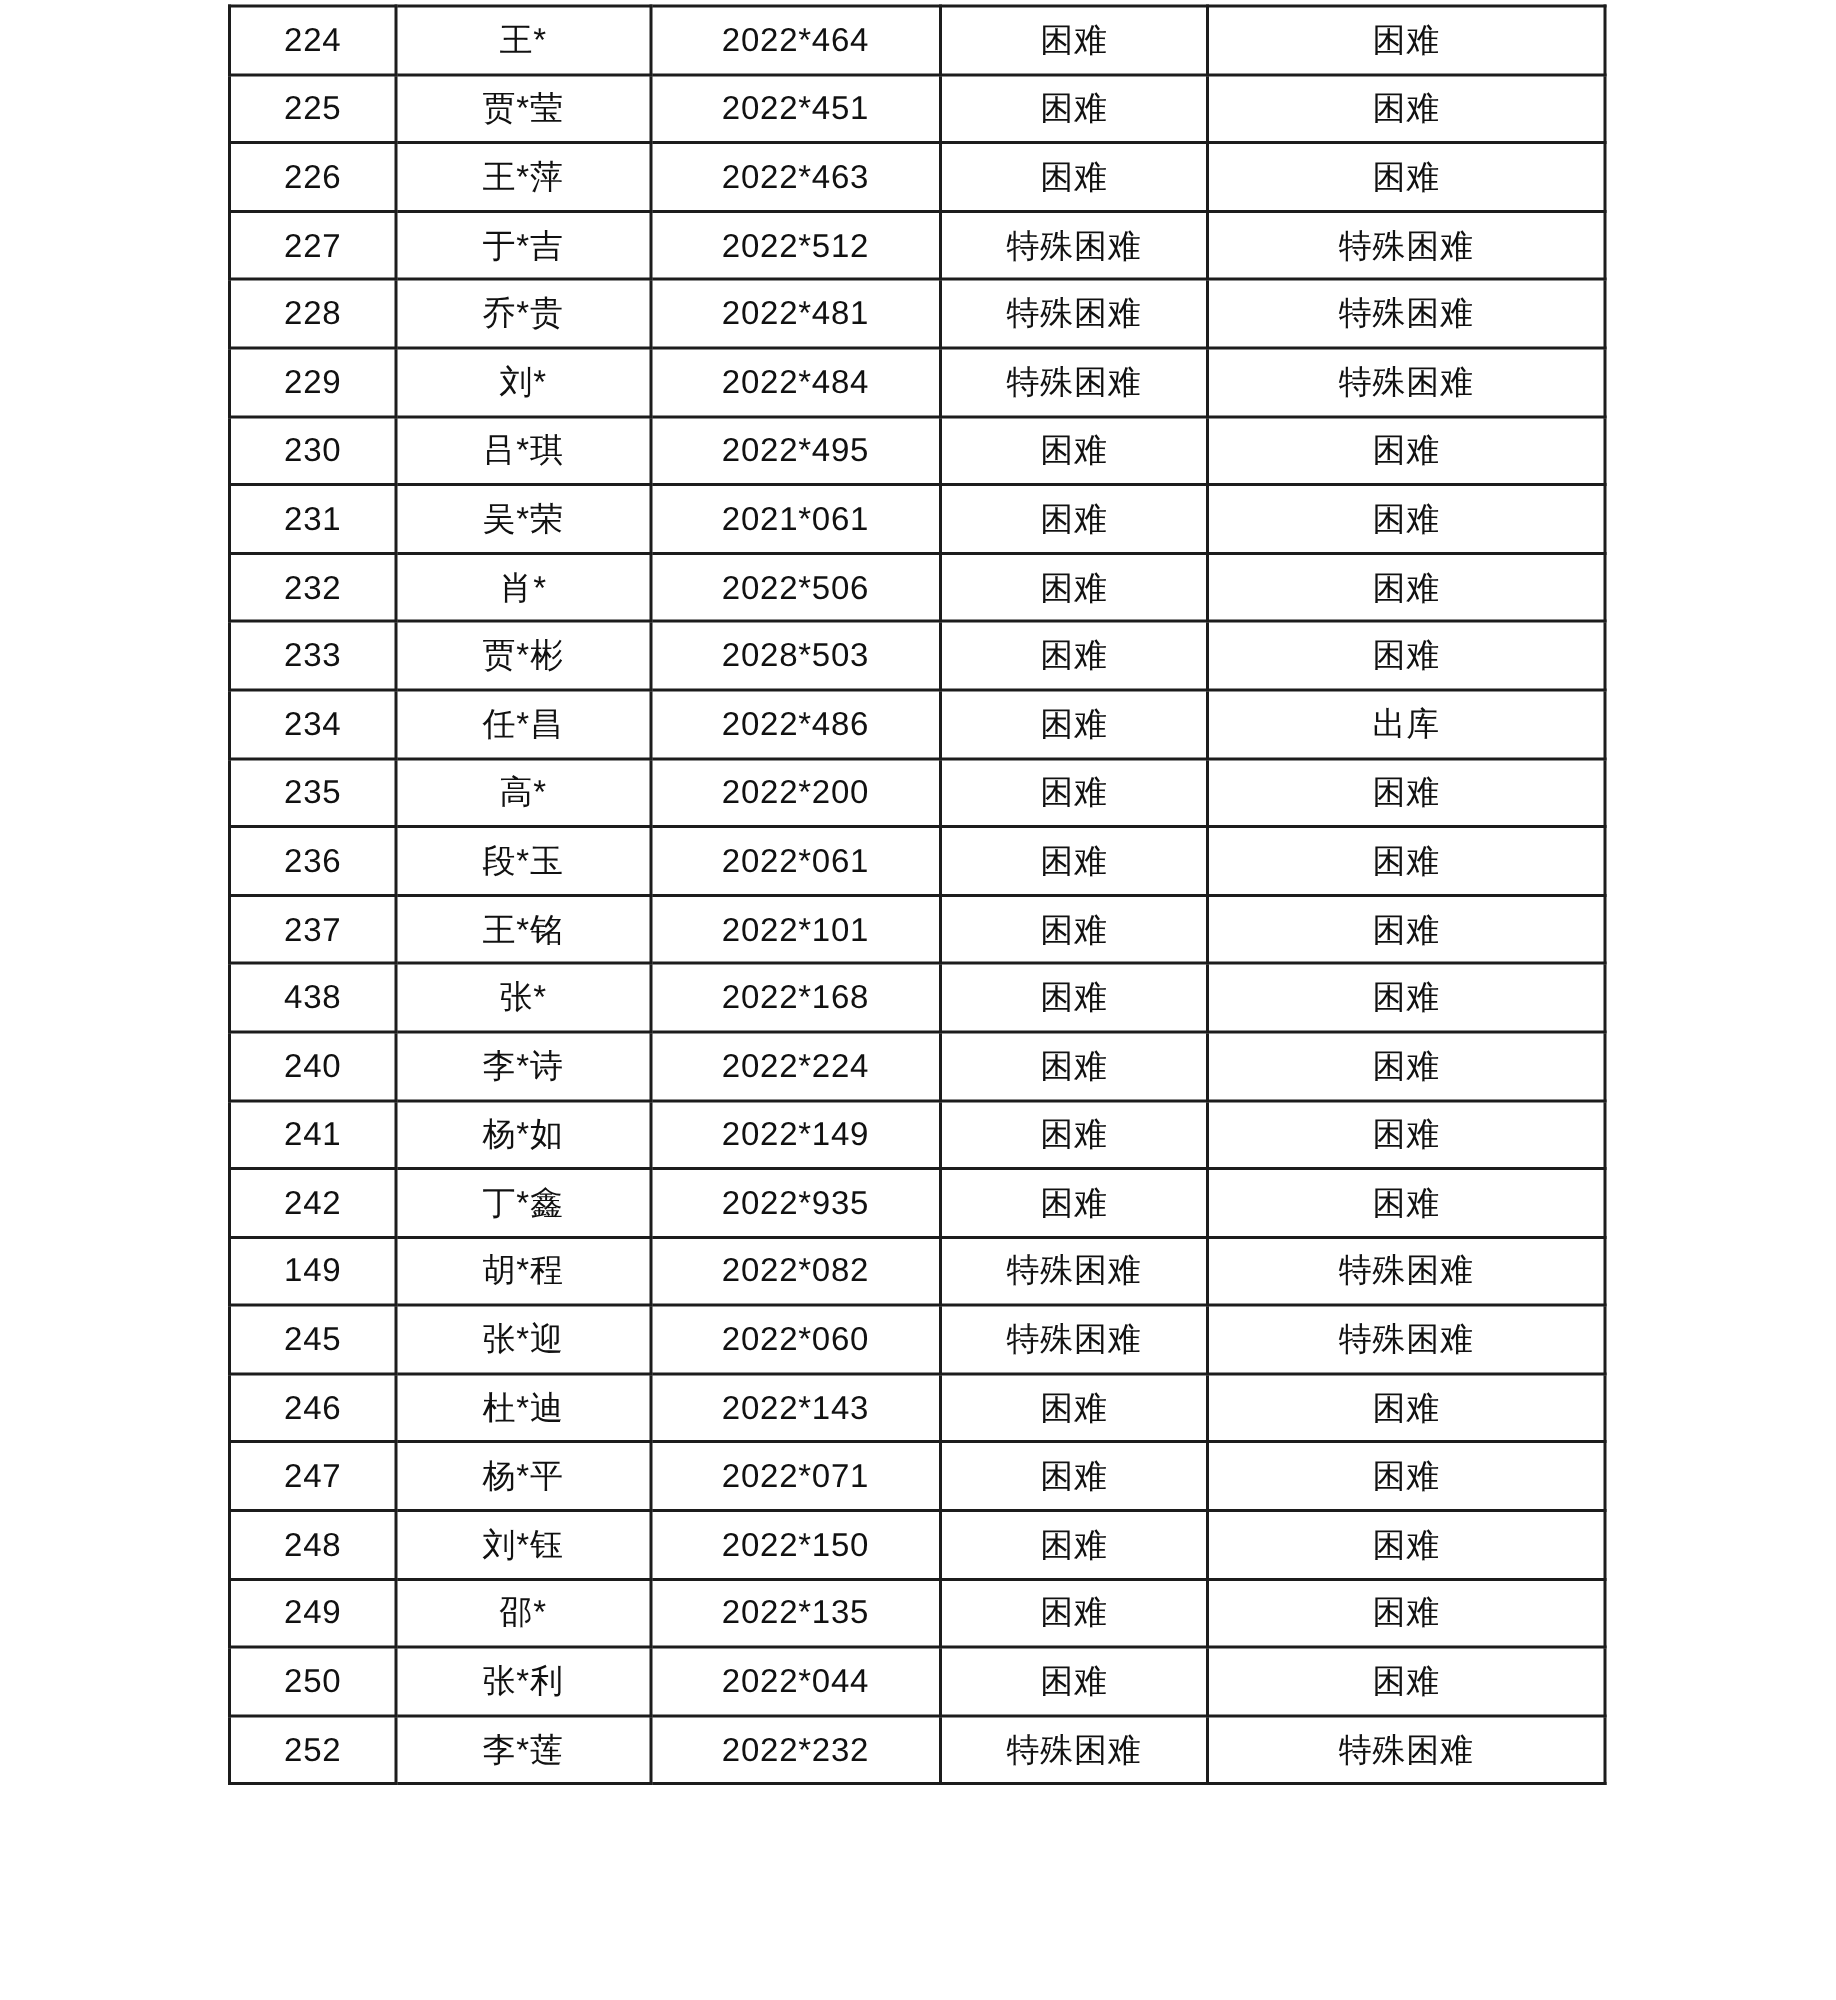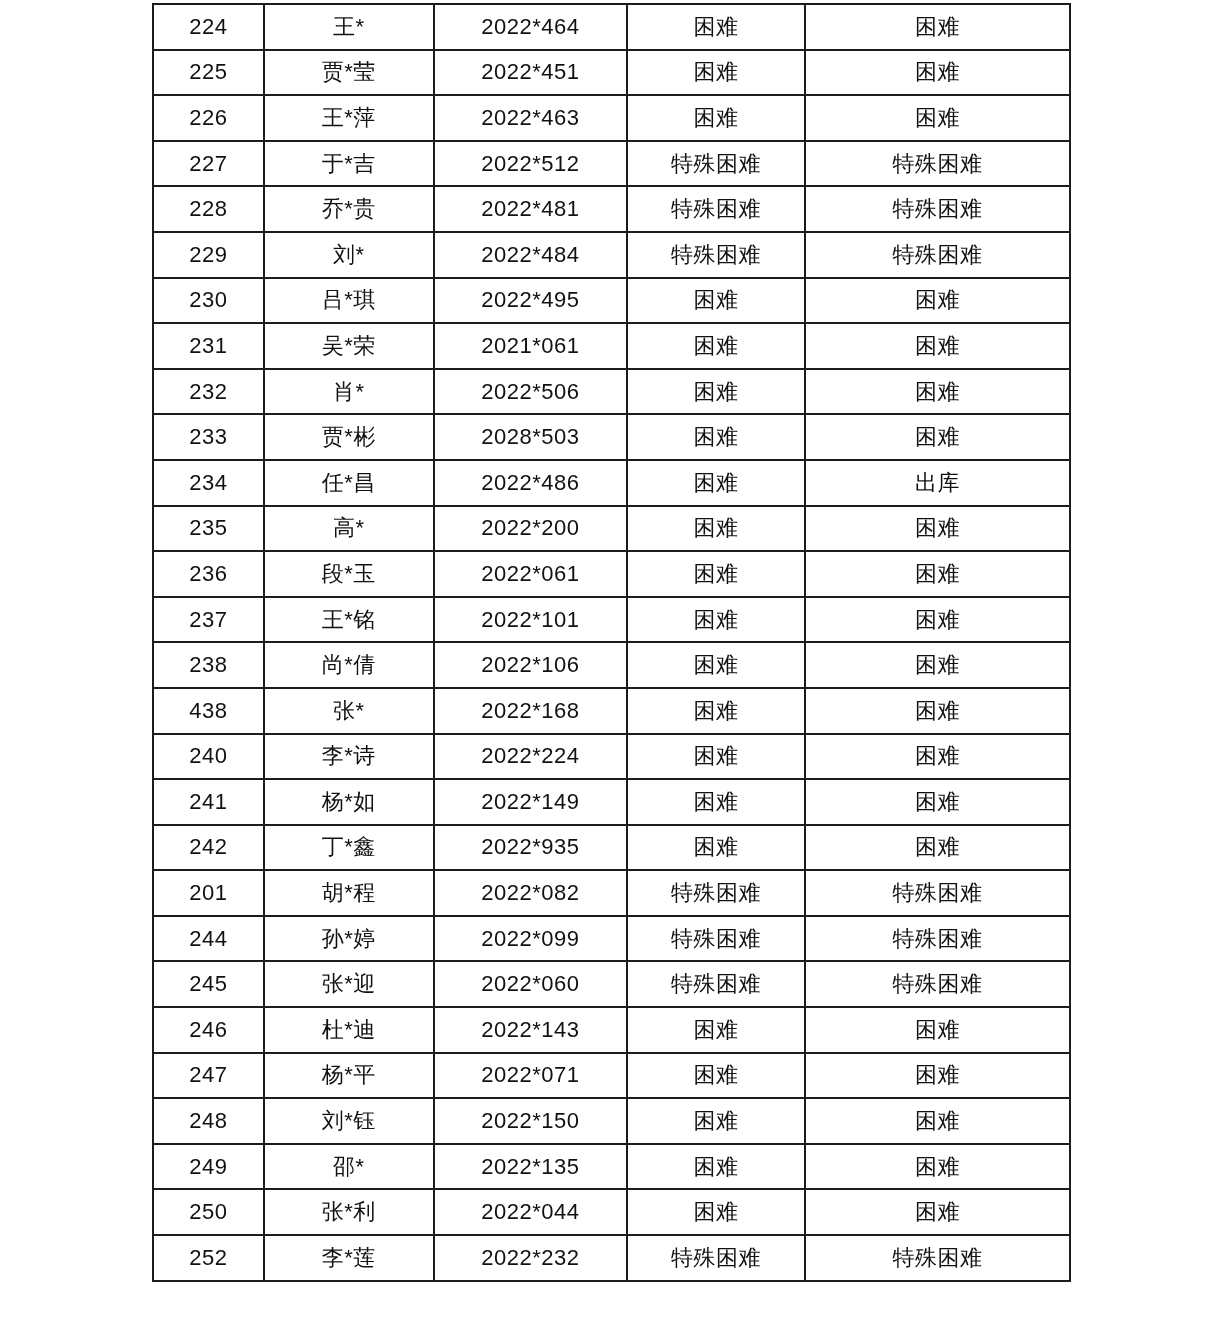--- a/index.html
+++ b/index.html
@@ -148,27 +148,20 @@
       <td>困难</td>
     </tr>
         <tr>
       <td>237</td>
       <td>王*铭</td>
       <td>2022*101</td>
       <td>困难</td>
       <td>困难</td>
     </tr>
         <tr>
-      <td>238</td>
-      <td>尚*倩</td>
-      <td>2022*106</td>
-      <td>困难</td>
-      <td>困难</td>
-    </tr>
-        <tr>
       <td>438</td>
       <td>张*</td>
       <td>2022*168</td>
       <td>困难</td>
       <td>困难</td>
     </tr>
         <tr>
       <td>240</td>
       <td>李*诗</td>
       <td>2022*224</td>
@@ -183,30 +176,23 @@
       <td>困难</td>
     </tr>
         <tr>
       <td>242</td>
       <td>丁*鑫</td>
       <td>2022*935</td>
       <td>困难</td>
       <td>困难</td>
     </tr>
         <tr>
-      <td>201</td>
+      <td>149</td>
       <td>胡*程</td>
       <td>2022*082</td>
-      <td>特殊困难</td>
-      <td>特殊困难</td>
-    </tr>
-        <tr>
-      <td>244</td>
-      <td>孙*婷</td>
-      <td>2022*099</td>
       <td>特殊困难</td>
       <td>特殊困难</td>
     </tr>
         <tr>
       <td>245</td>
       <td>张*迎</td>
       <td>2022*060</td>
       <td>特殊困难</td>
       <td>特殊困难</td>
     </tr>

